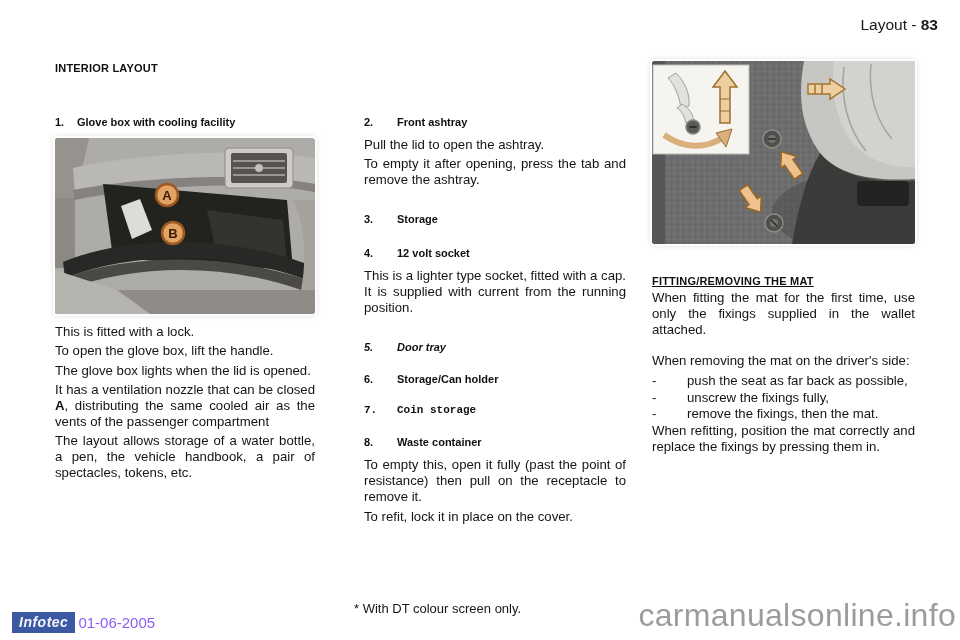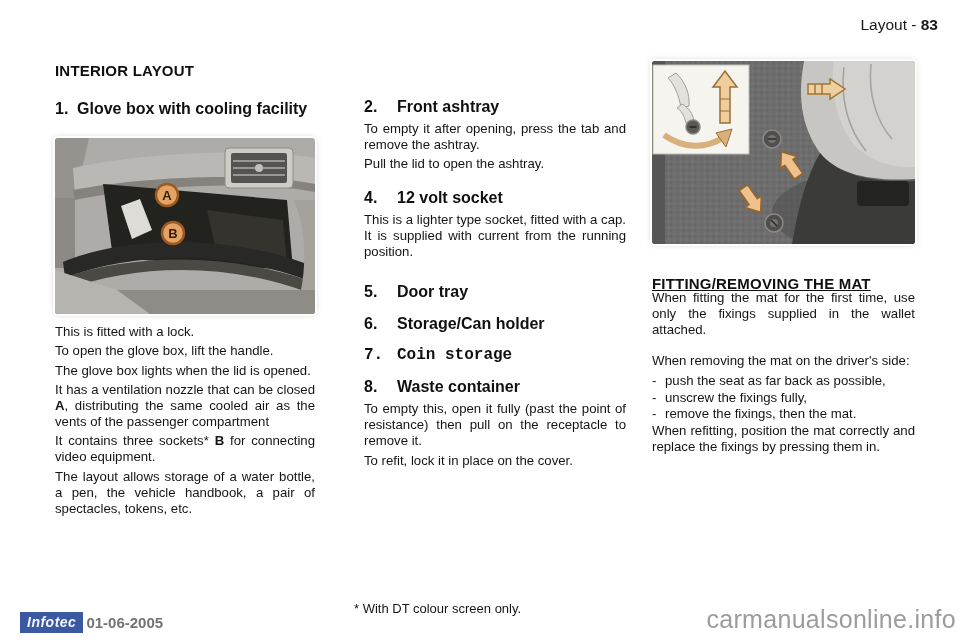--- a/index.html
+++ b/index.html
@@ -2,42 +2,42 @@
 <html><head>
 <meta charset="utf-8">
 <style>
   html,body { margin:0; padding:0; background:#e8e8e8; }
   .page {
     position:relative; width:960px; height:640px; background:#ffffff;
     font-family:"Liberation Sans", sans-serif; color:#151515; overflow:hidden;
   }
   .hdr { position:absolute; top:16px; right:22px; font-size:15.5px; color:#1a1a1a; }
   .hdr .pg { font-weight:bold; }
-  .sec-title { position:absolute; font-size:15px; font-weight:bold; letter-spacing:.2px; color:#101010; }
-  .item-head { font-size:16px; font-weight:bold; color:#101010; }
+  .sec-title { position:absolute; font-size:11px; font-weight:bold; letter-spacing:.2px; color:#101010; }
+  .item-head { font-size:11px; font-weight:bold; color:#101010;margin-top:16px; }
   .inum { display:inline-block; width:33px; }
   .inum-sm { display:inline-block; width:22px; }
   .body-col { position:absolute; font-size:13.2px; line-height:15.9px; text-align:justify; color:#141414; }
   .body-col p { margin:0 0 3.5px 0; }
   .gap { height:12px; }
   .figure { position:absolute; border-radius:3px; overflow:hidden; box-shadow:0 0 0 2px #fdfdfd, 0 0 6px rgba(120,120,120,.45); }
   .bullet { display:flex; margin:0 0 1px 0; }
   .bullet .dash { width:13px; flex:none; }
-  .bullet .btxt { flex:1; text-align:justify; }
+  .bullet .btxt { flex:1; text-align:justify;margin-left:22px; }
   .mid-item { margin-bottom:14px; }
   .mid-item .item-head { margin-bottom:6px; }
   .footnote { position:absolute; font-size:13px; color:#161616; }
-  .footer-logo { position:absolute; left:12px; bottom:7px; display:flex; align-items:center; font-size:15px;margin-left:8px; }
+  .footer-logo { position:absolute; left:12px; bottom:7px; display:flex; align-items:center; font-size:15px; }
   .logo-badge {
     background:#3b58a3; color:#f2f4fa; font-weight:bold; font-style:italic;
     padding:2px 7px 3px 7px; letter-spacing:.5px; font-size:14px;
   }
-  .logo-date { color:#737373; font-weight:bold; margin-left:3px; }
+  .logo-date { color:#8b5cf6; font-weight:normal; margin-left:3px; }
   .watermark {
-    position:absolute; right:4px; bottom:6px; font-size:25px; color:#9c9c9c;
+    position:absolute; right:4px; bottom:6px; font-size:32px; color:#9c9c9c;
     letter-spacing:.3px; font-weight:normal;
   }
   .bold { font-weight:bold; }
 </style>
 </head>
 <body>
 
 <div class="page">
 
   <div class="hdr">
@@ -82,39 +82,41 @@
         <text x="118" y="100" text-anchor="middle" font-size="13" font-weight="bold" fill="#3a1c04" font-family="Liberation Sans, sans-serif">B</text>
       </g>
     </svg>
   </div>
 
   <div class="body-col" style="left:55px; top:324px; width:260px;">
     <p>This is fitted with a lock.</p>
     <p>To open the glove box, lift the handle.</p>
     <p>The glove box lights when the lid is opened.</p>
     <p><span>It has a ventilation nozzle that can be closed </span><span class="bold">A</span><span>, distributing the same cooled air as the vents of the passenger compartment</span></p>
-    <p><span>It contains three sockets* </span><span class="bold">B</span><span> for connecting video equipment.</span></p>
     <p>The layout allows storage of a water bottle, a pen, the vehicle handbook, a pair of spectacles, tokens, etc.</p>
   </div>
 
   <div class="body-col" style="left:364px; top:99px; width:262px;">
 
     <div class="mid-item">
       <div class="item-head"><span class="inum">2.</span><span>Front ashtray</span></div>
+      <p>Pull the lid to open the ashtray.</p>
       <p>To empty it after opening, press the tab and remove the ashtray.</p>
-      <p>Pull the lid to open the ashtray.</p>
-    </div>
-
+    </div>
+
+    <div class="mid-item" style="margin-top:24px;">
+      <div class="item-head"><span class="inum">3.</span><span>Storage</span></div>
+    </div>
 
     <div class="mid-item" style="margin-top:18px;">
       <div class="item-head"><span class="inum">4.</span><span>12 volt socket</span></div>
       <p>This is a lighter type socket, fitted with a cap. It is supplied with current from the running position.</p>
     </div>
 
-    <div class="mid-item" style="margin-top:24px;">
+    <div class="mid-item" style="margin-top:24px;font-style:italic;">
       <div class="item-head"><span class="inum">5.</span><span>Door tray</span></div>
     </div>
 
     <div class="mid-item" style="margin-top:16px;">
       <div class="item-head"><span class="inum">6.</span><span>Storage/Can holder</span></div>
     </div>
 
     <div class="mid-item" style="margin-top:16px;font-family:Liberation Mono, monospace;">
       <div class="item-head"><span class="inum">7.</span><span>Coin storage</span></div>
     </div>

